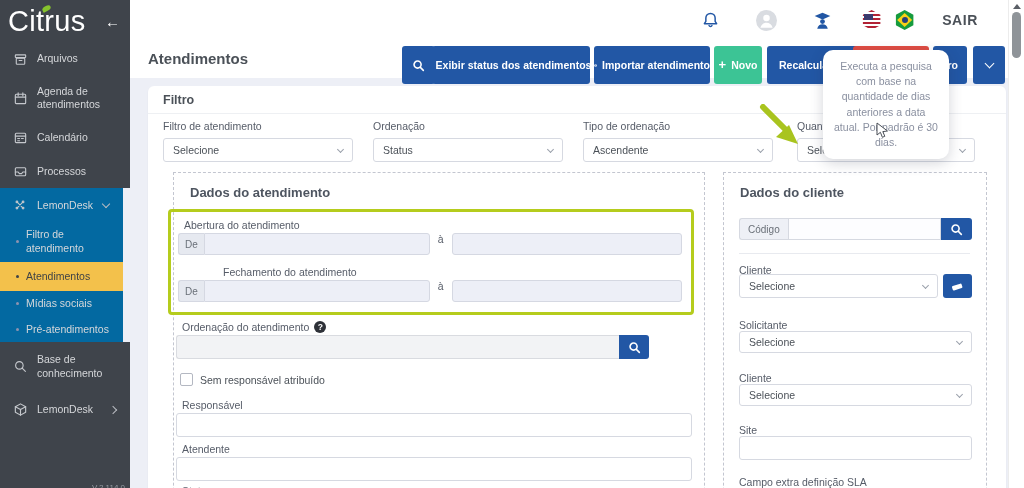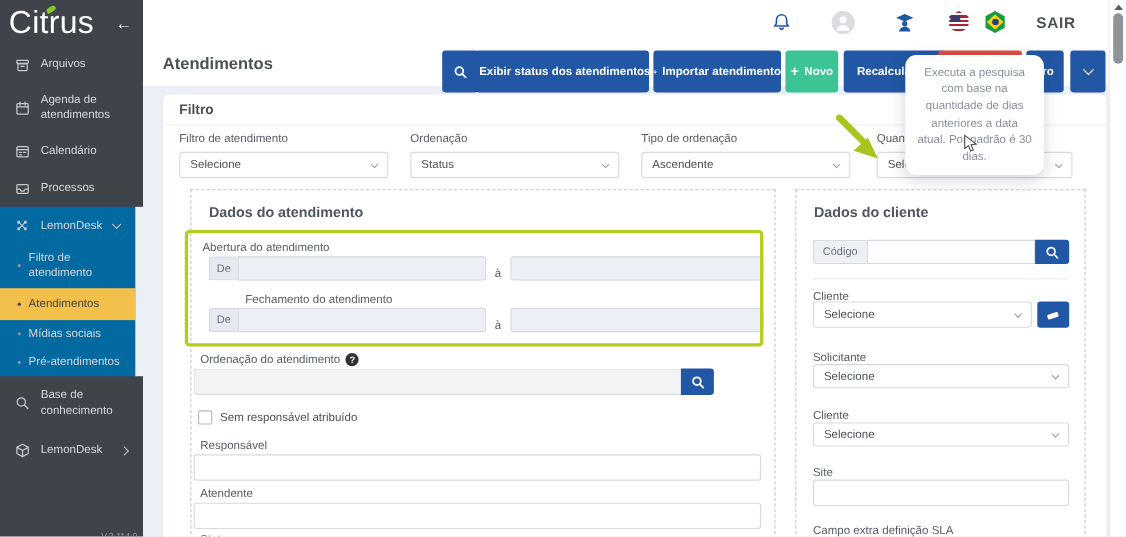--- a/index.html
+++ b/index.html
@@ -68,21 +68,21 @@
   .sel-chev { width:5px; height:5px; border:solid #9aa0ab; border-width:0 1.4px 1.4px 0; transform:rotate(45deg); margin-top:-2px; }
   .help { width:12px; height:12px; border-radius:50%; background:#2e3138; color:#fff; font-size:8.5px; font-weight:bold; display:flex; align-items:center; justify-content:center; cursor:pointer; }
 
   .panel { position:absolute; top:86px; border:1px dashed #c3c6d0; }
   .panel-left { left:25px; width:532px; height:474px; }
   .panel-right { left:575px; width:264px; height:474px; }
   .panel-title { position:absolute; left:16px; top:12px; font-size:13px; font-weight:bold; color:#4e5560; }
 
   .hl-box { position:absolute; left:-6px; top:36px; width:526px; height:106px; border:3px solid #b5cc1d; border-radius:4px; z-index:2; pointer-events:none; }
   .p-label { position:absolute; font-size:10.5px; color:#565c68; display:flex; align-items:center; gap:5px; }
-  .date-row { position:absolute; display:flex; align-items:flex-end;margin-left:12px; }
+  .date-row { position:absolute; display:flex; align-items:flex-start; }
   .addon { height:22px; background:#e6e9f0; border:1px solid #d5d8e2; border-right:none; border-radius:3px 0 0 3px; font-size:10px; color:#6a7078; display:flex; align-items:center; padding:0 6px; }
   .d-input { height:22px; background:#edeff7; border:1px solid #d5d8e2; border-radius:0 3px 3px 0; outline:none; padding:0 6px; font-size:10.5px; font-family:"Liberation Sans",sans-serif; }
   .d-input2 { border-radius:3px; }
   .to-label { font-size:10.5px; color:#565c68; margin:0 8px; }
 
   .content-row { position:absolute; left:2px; top:162px; display:flex; }
   .content-input { width:443px; height:24px; background:#f2f3f5; border:1px solid #d9dbe0; border-right:none; border-radius:3px 0 0 3px; outline:none; padding:0 8px; font-size:10.5px; font-family:"Liberation Sans",sans-serif; }
   .btn-inline { height:24px; width:30px; background:#2257a5; border:none; border-radius:0 3px 3px 0; display:flex; align-items:center; justify-content:center; cursor:pointer; }
   .check-row { position:absolute; left:6px; top:200px; display:flex; align-items:center; gap:7px; }
   .checkbox { width:13px; height:13px; border:1px solid #b4b8c2; border-radius:2px; background:#fff; cursor:pointer; }

